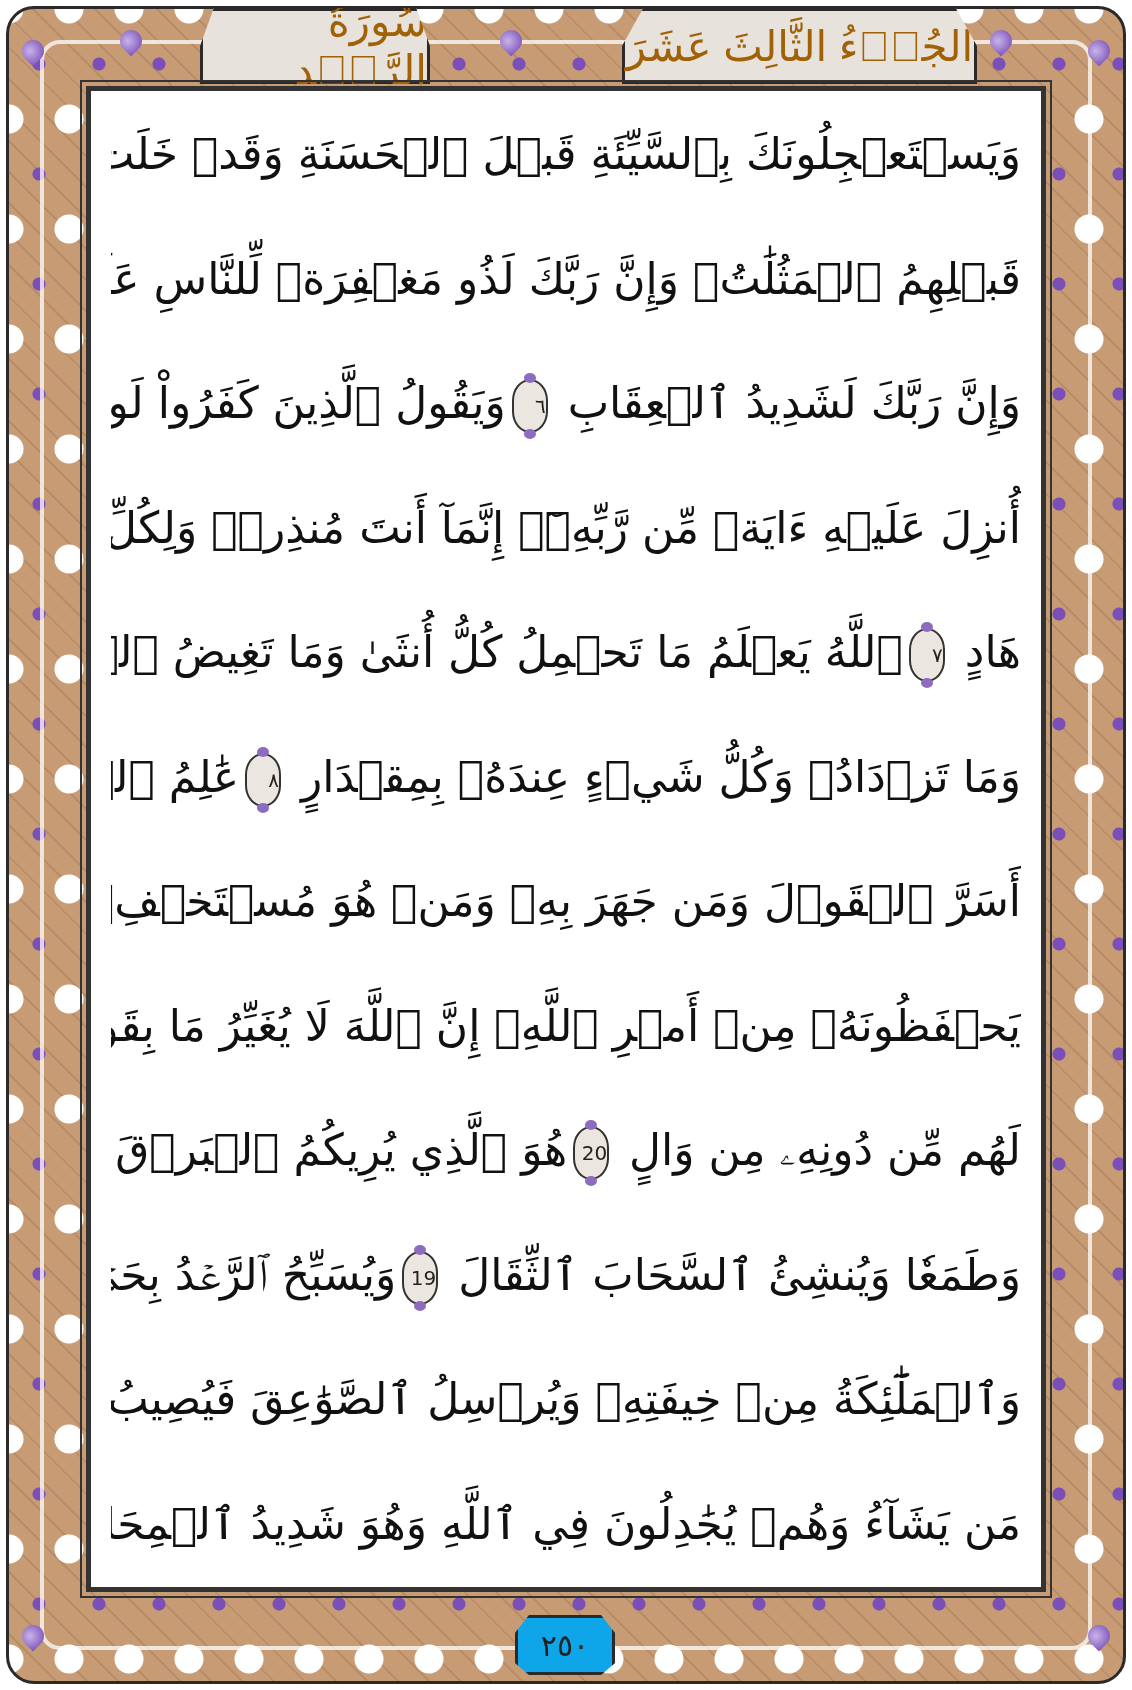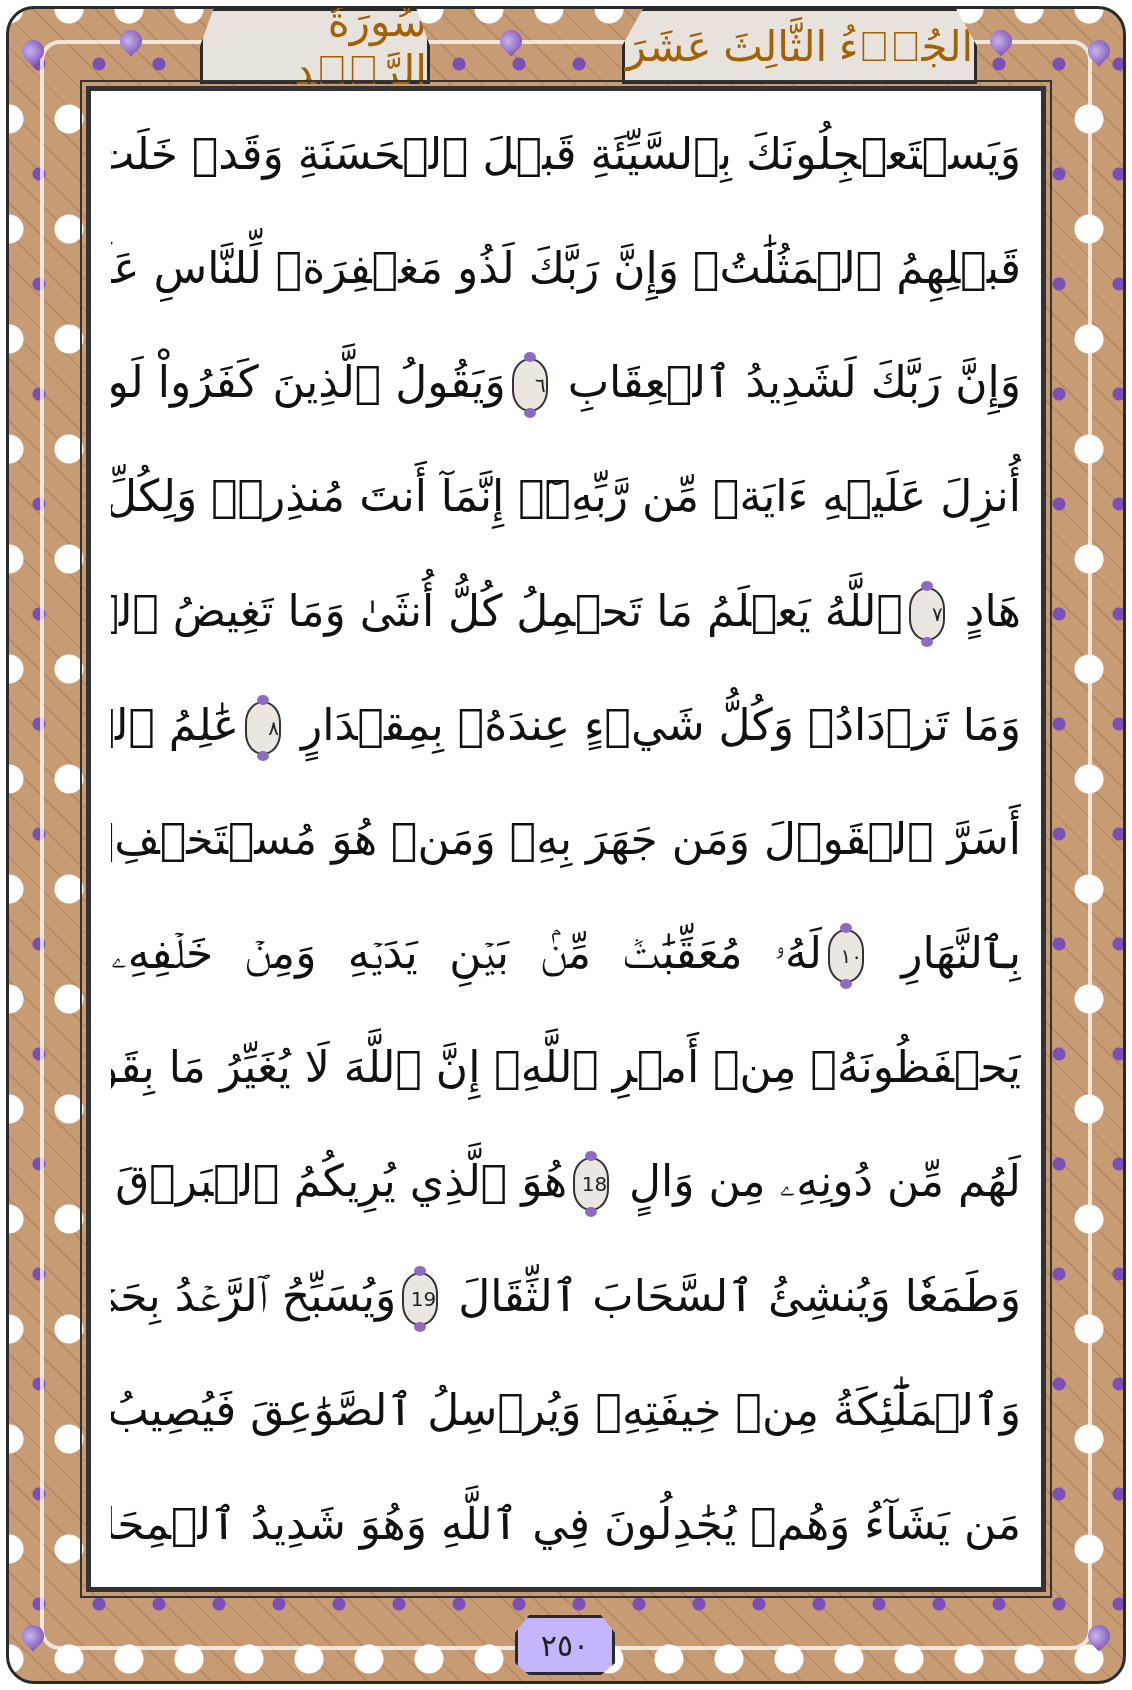--- a/index.html
+++ b/index.html
@@ -62,21 +62,21 @@
     font-size: 20px; line-height: 50px; text-align: center; color: #222;
   }
   .ayah-marker::before, .ayah-marker::after {
     content: ""; position: absolute; left: 50%; width: 12px; height: 10px;
     margin-left: -6px; background: #8d6cc0; border-radius: 50%;
   }
   .ayah-marker::before { top: -8px; }
   .ayah-marker::after { bottom: -8px; }
   .page-number-box {
     position: absolute; left: 515px; top: 1615px; width: 100px; height: 60px;
-    background: #c4b5fd; border: 3px solid #2a2a2a; box-sizing: border-box;
+    background: #0ea5e9; border: 3px solid #2a2a2a; box-sizing: border-box;
     clip-path: polygon(14% 0, 86% 0, 100% 30%, 100% 80%, 86% 100%, 14% 100%, 0 80%, 0 30%);
     display: flex; align-items: center; justify-content: center;
   }
   .page-number {
     font-family: "DejaVu Sans", sans-serif; font-size: 30px; color: #222;
   }
   .flower {
     position: absolute; width: 22px; height: 22px; border-radius: 50% 50% 50% 0;
     background: radial-gradient(circle at 40% 40%, #c9b3ea, #6f43b0);
     transform: rotate(-45deg);
@@ -105,23 +105,22 @@
 
 <div class="text-panel">
   <div class="lines" id="lines">
       <div class="line"><span>وَيَسۡتَعۡجِلُونَكَ بِٱلسَّيِّئَةِ قَبۡلَ ٱلۡحَسَنَةِ وَقَدۡ خَلَتۡ مِن </span></div>
       <div class="line"><span>قَبۡلِهِمُ ٱلۡمَثُلَٰتُۗ وَإِنَّ رَبَّكَ لَذُو مَغۡفِرَةٖ لِّلنَّاسِ عَلَىٰ ظُلۡمِهِمۡۖ </span></div>
       <div class="line"><span>وَإِنَّ رَبَّكَ لَشَدِيدُ ٱلۡعِقَابِ </span><span class="ayah-marker">٦</span><span>وَيَقُولُ ٱلَّذِينَ كَفَرُواْ لَوۡلَآ </span></div>
       <div class="line"><span>أُنزِلَ عَلَيۡهِ ءَايَةٞ مِّن رَّبِّهِۦٓۗ إِنَّمَآ أَنتَ مُنذِرٞۖ وَلِكُلِّ قَوۡمٍ </span></div>
       <div class="line"><span>هَادٍ </span><span class="ayah-marker">٧</span><span>ٱللَّهُ يَعۡلَمُ مَا تَحۡمِلُ كُلُّ أُنثَىٰ وَمَا تَغِيضُ ٱلۡأَرۡحَامُ </span></div>
       <div class="line"><span>وَمَا تَزۡدَادُۚ وَكُلُّ شَيۡءٍ عِندَهُۥ بِمِقۡدَارٍ </span><span class="ayah-marker">٨</span><span>عَٰلِمُ ٱلۡغَيۡبِ </span></div>
       <div class="line"><span>أَسَرَّ ٱلۡقَوۡلَ وَمَن جَهَرَ بِهِۦ وَمَنۡ هُوَ مُسۡتَخۡفِۭ بِٱلَّيۡلِ وَسَارِبُۢ </span></div>
-      <div class="line"><span>بِٱلنَّهَارِ </span><span class="ayah-marker">١٠</span><span>لَهُۥ مُعَقِّبَٰتٞ مِّنۢ بَيۡنِ يَدَيۡهِ وَمِنۡ خَلۡفِهِۦ </span></div>
       <div class="line"><span>يَحۡفَظُونَهُۥ مِنۡ أَمۡرِ ٱللَّهِۗ إِنَّ ٱللَّهَ لَا يُغَيِّرُ مَا بِقَوۡمٍ حَتَّىٰ يُغَيِّرُواْ </span></div>
-      <div class="line"><span>لَهُم مِّن دُونِهِۦ مِن وَالٍ </span><span class="ayah-marker">18</span><span>هُوَ ٱلَّذِي يُرِيكُمُ ٱلۡبَرۡقَ خَوۡفٗا </span></div>
+      <div class="line"><span>لَهُم مِّن دُونِهِۦ مِن وَالٍ </span><span class="ayah-marker">20</span><span>هُوَ ٱلَّذِي يُرِيكُمُ ٱلۡبَرۡقَ خَوۡفٗا </span></div>
       <div class="line"><span>وَطَمَعٗا وَيُنشِئُ ٱلسَّحَابَ ٱلثِّقَالَ </span><span class="ayah-marker">19</span><span>وَيُسَبِّحُ ٱلرَّعۡدُ بِحَمۡدِهِۦ </span></div>
       <div class="line"><span>وَٱلۡمَلَٰٓئِكَةُ مِنۡ خِيفَتِهِۦ وَيُرۡسِلُ ٱلصَّوَٰعِقَ فَيُصِيبُ بِهَا </span></div>
       <div class="line"><span>مَن يَشَآءُ وَهُمۡ يُجَٰدِلُونَ فِي ٱللَّهِ وَهُوَ شَدِيدُ ٱلۡمِحَالِ </span></div>
     </div>
 </div>
 
 <div class="page-number-box">
   <span class="page-number">٢٥٠</span>
 </div>
 

